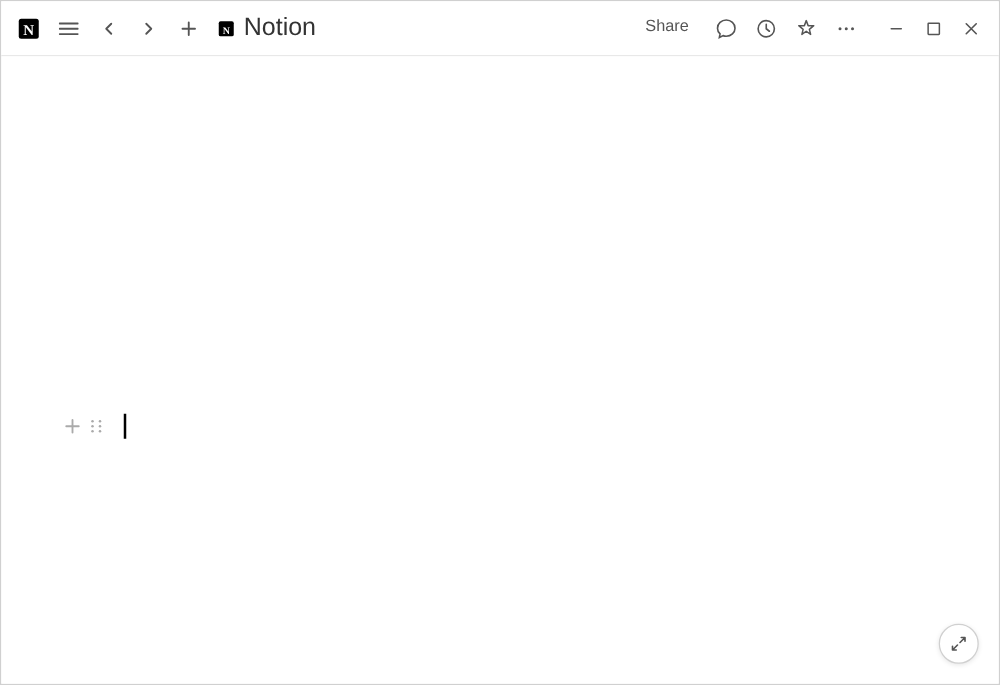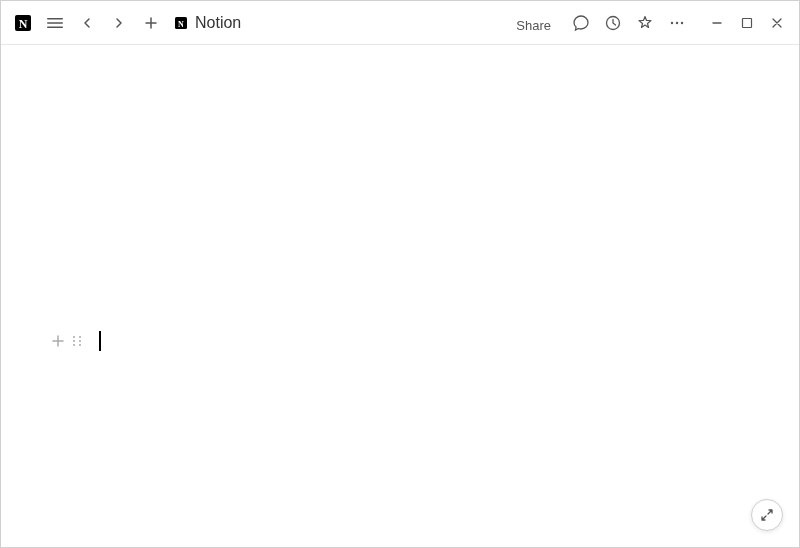--- a/index.html
+++ b/index.html
@@ -74,28 +74,28 @@
       gap: 6px;
       margin-left: 4px;
     }
 
     .notion-page-icon {
       width: 16px;
       height: 16px;
     }
 
     .page-name {
-      font-size: 16px;
+      font-size: 20px;
       color: #333;
       font-weight: 500;
     }
 
     .titlebar-right {
       display: flex;
-      align-items: flex-end;
+      align-items: flex-start;
       gap: 4px;
     }
 
     .share-btn {
       padding: 4px 12px;
       font-size: 13px;
       color: #555;
       border: none;
       background: transparent;
       cursor: pointer;

